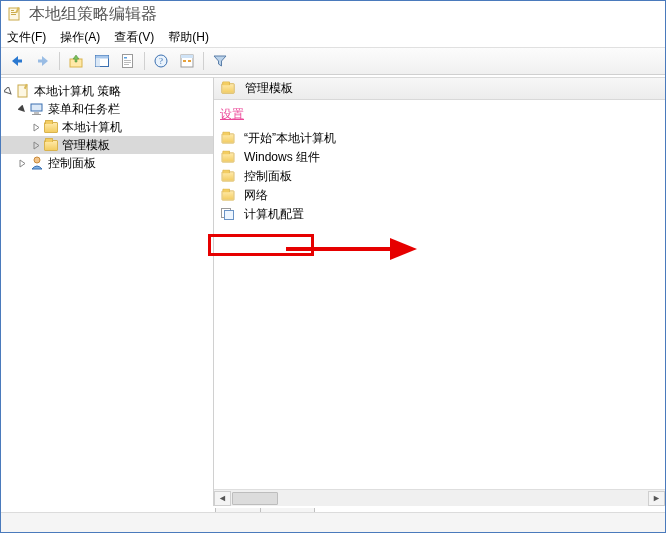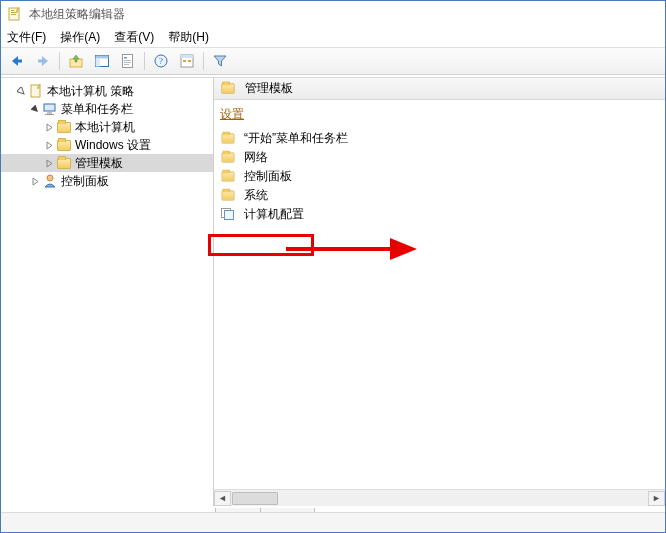--- a/index.html
+++ b/index.html
@@ -1,50 +1,50 @@
 <!DOCTYPE html>
 <html><head>
 <meta charset="utf-8">
 <style>
   * { box-sizing: border-box; }
   html, body { margin:0; padding:0; font-family: "Microsoft YaHei", "Segoe UI", Tahoma, sans-serif; font-size:12px; color:#000; background:#fff; }
   .window { width:666px; height:533px; border:1px solid #4a7abc; background:#fff; position:relative; overflow:hidden; }
   
   .titlebar { height:26px; background:#fff; display:flex; align-items:center; padding:0 6px; }
   .titlebar .title-icon { width:16px; height:16px; margin-right:6px; }
-  .titlebar .title-text { color:#555; font-size:12px; }
+  .titlebar .title-text { color:#555; font-size:16px; }
   
   .menubar { height:20px; padding:2px 6px 4px 6px; display:flex; gap:14px; }
   .menubar .menu-item { cursor:default; }
   
   .toolbar { height:28px; border-top:1px solid #e0e0e0; border-bottom:1px solid #d0d0d0; background:linear-gradient(#fcfcfc,#f0f0f0); display:flex; align-items:center; padding:0 4px; gap:2px; }
   .toolbar .tbtn { width:24px; height:22px; display:flex; align-items:center; justify-content:center; border:1px solid transparent; border-radius:2px; }
   .toolbar .sep { width:1px; height:18px; background:#d0d0d0; margin:0 2px; }
   
   .body { position:absolute; top:76px; left:0; right:0; bottom:26px; display:flex; }
   .tree-pane { width:213px; border-right:1px solid #d0d0d0; border-top:1px solid #d9d9d9; overflow:auto; padding-top:2px; }
   .right-pane { flex:1; display:flex; flex-direction:column; border-top:1px solid #d9d9d9; position:relative; }
   
   .tree { padding:2px 0; }
-  .tree-row { display:flex; align-items:center; height:18px; padding-left:13px; white-space:nowrap; }
+  .tree-row { display:flex; align-items:center; height:18px; padding-left:0; white-space:nowrap; }
   .tree-row.selected { background:#d9d9d9; }
   .tw { width:14px; height:14px; display:flex; align-items:center; justify-content:center; color:#666; font-size:10px; }
   .ticon { width:16px; height:16px; display:flex; align-items:center; justify-content:center; margin-right:3px; }
   .folder-shape { width:14px; height:11px; background:linear-gradient(#ffe9a8,#f3cd62); border:1px solid #d9b34d; border-radius:1px; position:relative; }
   .folder-shape::before { content:""; position:absolute; top:-3px; left:0; width:6px; height:3px; background:#f3cd62; border:1px solid #d9b34d; border-bottom:none; border-radius:1px 1px 0 0; }
   .indent { display:inline-block; }
   
   .rhdr { height:22px; background:linear-gradient(#f7f7f7,#ececec); border-bottom:1px solid #d8d8d8; display:flex; align-items:center; padding-left:6px; gap:6px; }
   .rhdr .folder-shape { transform:scale(.95); }
   .rhdr-text { font-size:12px; }
   
   .content { flex:1; display:flex; position:relative; }
   .desc-pane { width:210px; padding:8px 10px; }
   .list-pane { flex:1; padding:4px 2px; position:relative; }
-  .col-head { color:#a16207; padding:2px 4px 6px 4px;text-decoration:underline; }
+  .col-head { color:#ec4899; padding:2px 4px 6px 4px;text-decoration:underline; }
   .list-item { display:flex; align-items:center; height:19px; gap:5px; padding-left:4px; }
   .list-item .folder-shape { transform:scale(.92); }
   .allset-icon { width:15px; height:13px; position:relative; }
   .allset-icon .bk { position:absolute; width:10px; height:10px; background:#fff; border:1px solid #9a9a9a; }
   .allset-icon .bk.b1 { left:0; top:0; }
   .allset-icon .bk.b2 { left:3px; top:2px; background:#eef6ff; border-color:#6a93c5; }
   
   .red-box { position:absolute; border:3px solid #e60000; pointer-events:none; }
   .arrow-svg { position:absolute; pointer-events:none; }
   
@@ -188,32 +188,20 @@
             <svg width="9" height="9" viewBox="0 0 9 9">
                 <path d="M2 1 L7 4.5 L2 8 Z" fill="none" stroke="#888"></path>
               </svg>
           </span>
           <span class="ticon">
               <span class="folder-shape"></span>
             </span>
           <span>本地计算机</span>
         </div>
 
-        <div class="tree-row">
-          <span class="indent" style="width:28px"></span>
-          <span class="tw">
-            <svg width="9" height="9" viewBox="0 0 9 9">
-                <path d="M2 1 L7 4.5 L2 8 Z" fill="none" stroke="#888"></path>
-              </svg>
-          </span>
-          <span class="ticon">
-              <span class="folder-shape"></span>
-            </span>
-          <span>Windows 设置</span>
-        </div>
 
         <div class="tree-row selected">
           <span class="indent" style="width:28px"></span>
           <span class="tw">
             <svg width="9" height="9" viewBox="0 0 9 9">
                 <path d="M2 1 L7 4.5 L2 8 Z" fill="none" stroke="#888"></path>
               </svg>
           </span>
           <span class="ticon">
               <span class="folder-shape"></span>
@@ -248,39 +236,39 @@
       </div>
 
       <div class="content">
         <div class="list-pane">
           <div class="col-head">设置</div>
 
           <div class="list-item">
             <span class="ticon">
                 <span class="folder-shape"></span>
               </span>
-            <span>“开始”菜单和任务栏</span>
+            <span>“开始”本地计算机</span>
+          </div>
+          <div class="list-item">
+            <span class="ticon">
+                <span class="folder-shape"></span>
+              </span>
+            <span>Windows 组件</span>
+          </div>
+          <div class="list-item">
+            <span class="ticon">
+                <span class="folder-shape"></span>
+              </span>
+            <span>控制面板</span>
           </div>
           <div class="list-item">
             <span class="ticon">
                 <span class="folder-shape"></span>
               </span>
             <span>网络</span>
-          </div>
-          <div class="list-item">
-            <span class="ticon">
-                <span class="folder-shape"></span>
-              </span>
-            <span>控制面板</span>
-          </div>
-          <div class="list-item">
-            <span class="ticon">
-                <span class="folder-shape"></span>
-              </span>
-            <span>系统</span>
           </div>
           <div class="list-item">
             <span class="ticon">
               <span class="allset-icon">
                   <span class="bk b1"></span>
                   <span class="bk b2"></span>
                 </span>
             </span>
             <span>计算机配置</span>
           </div>

